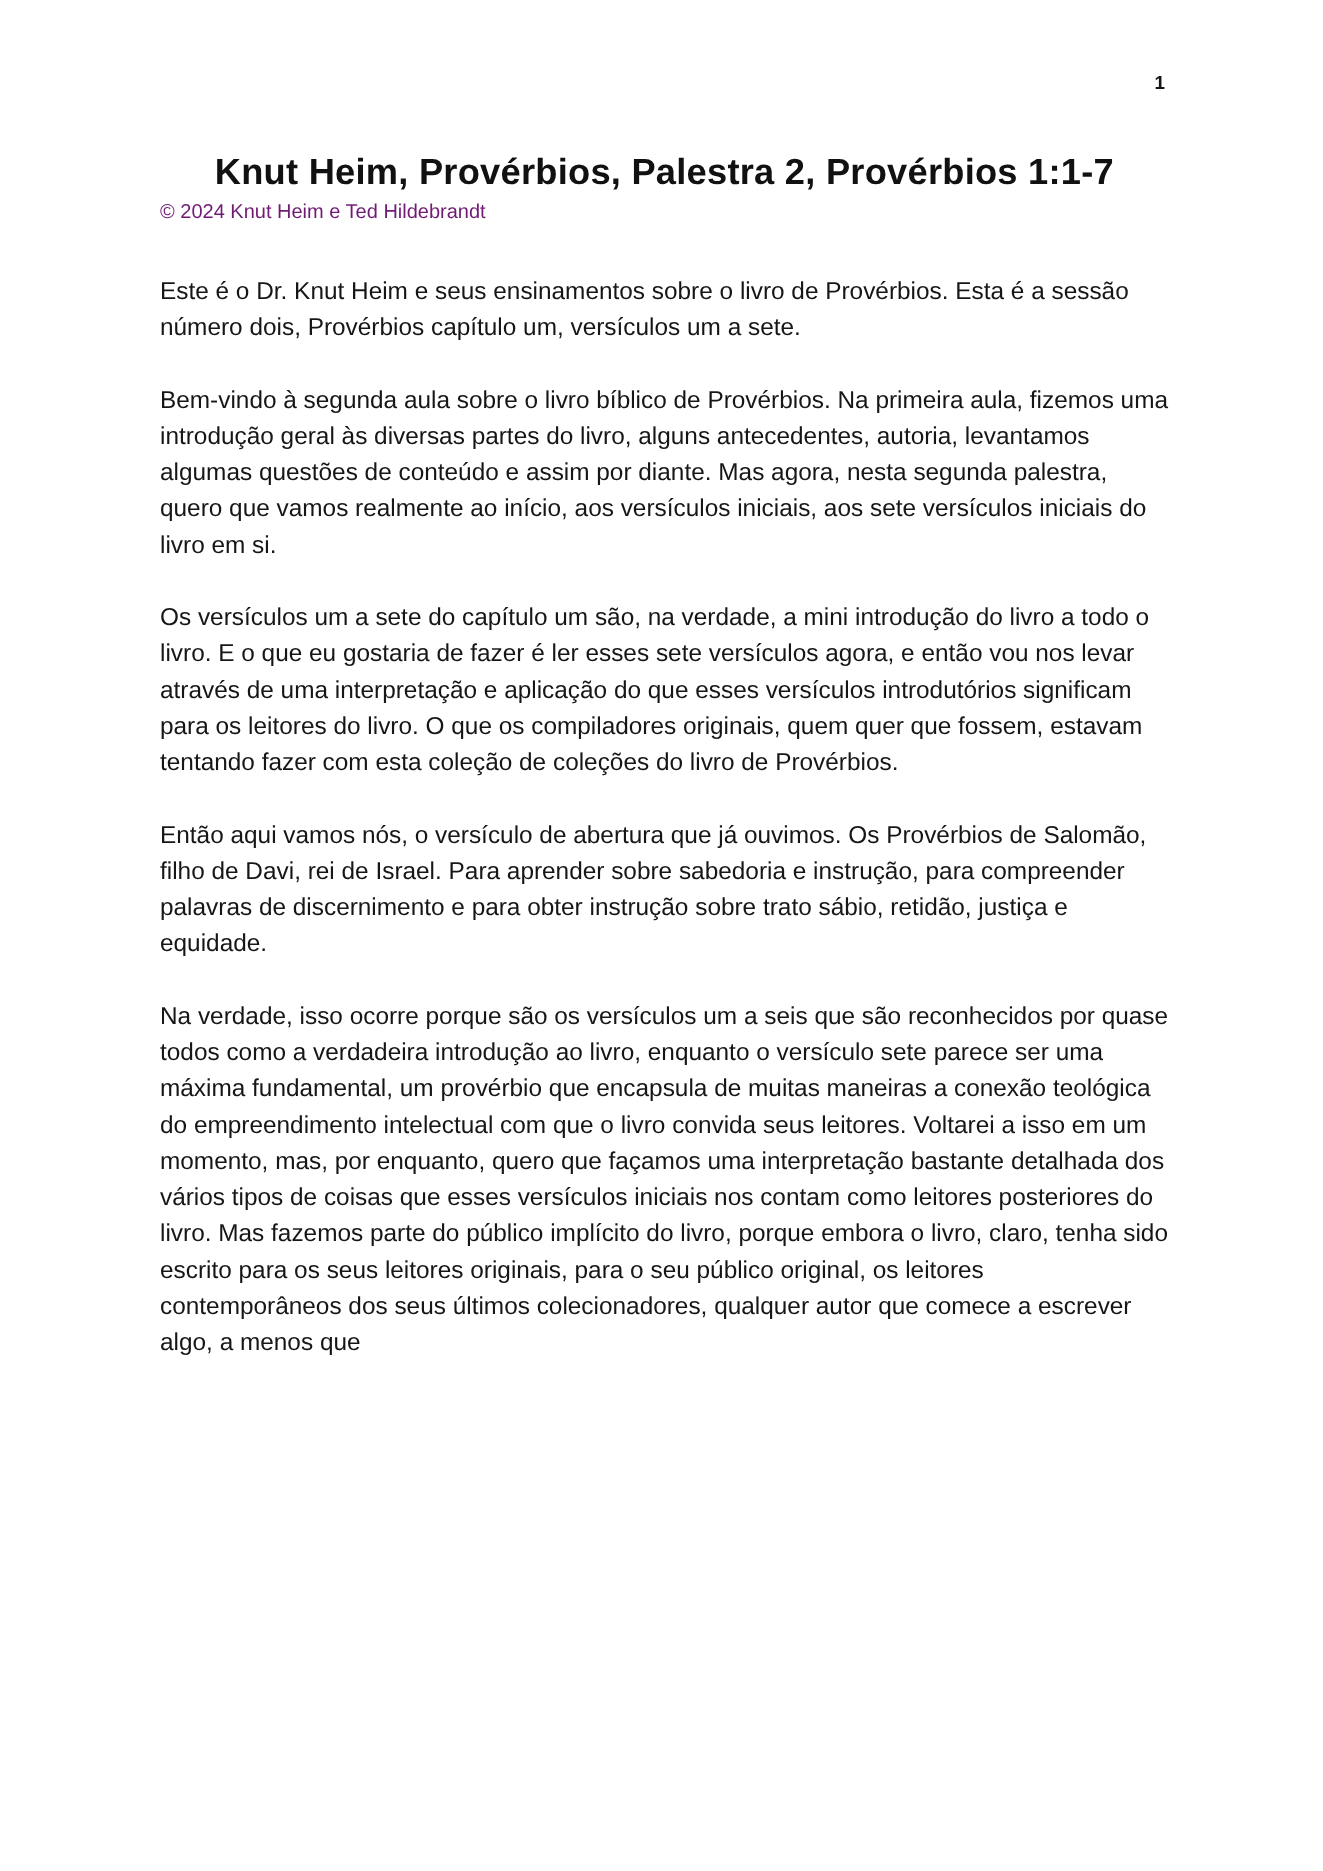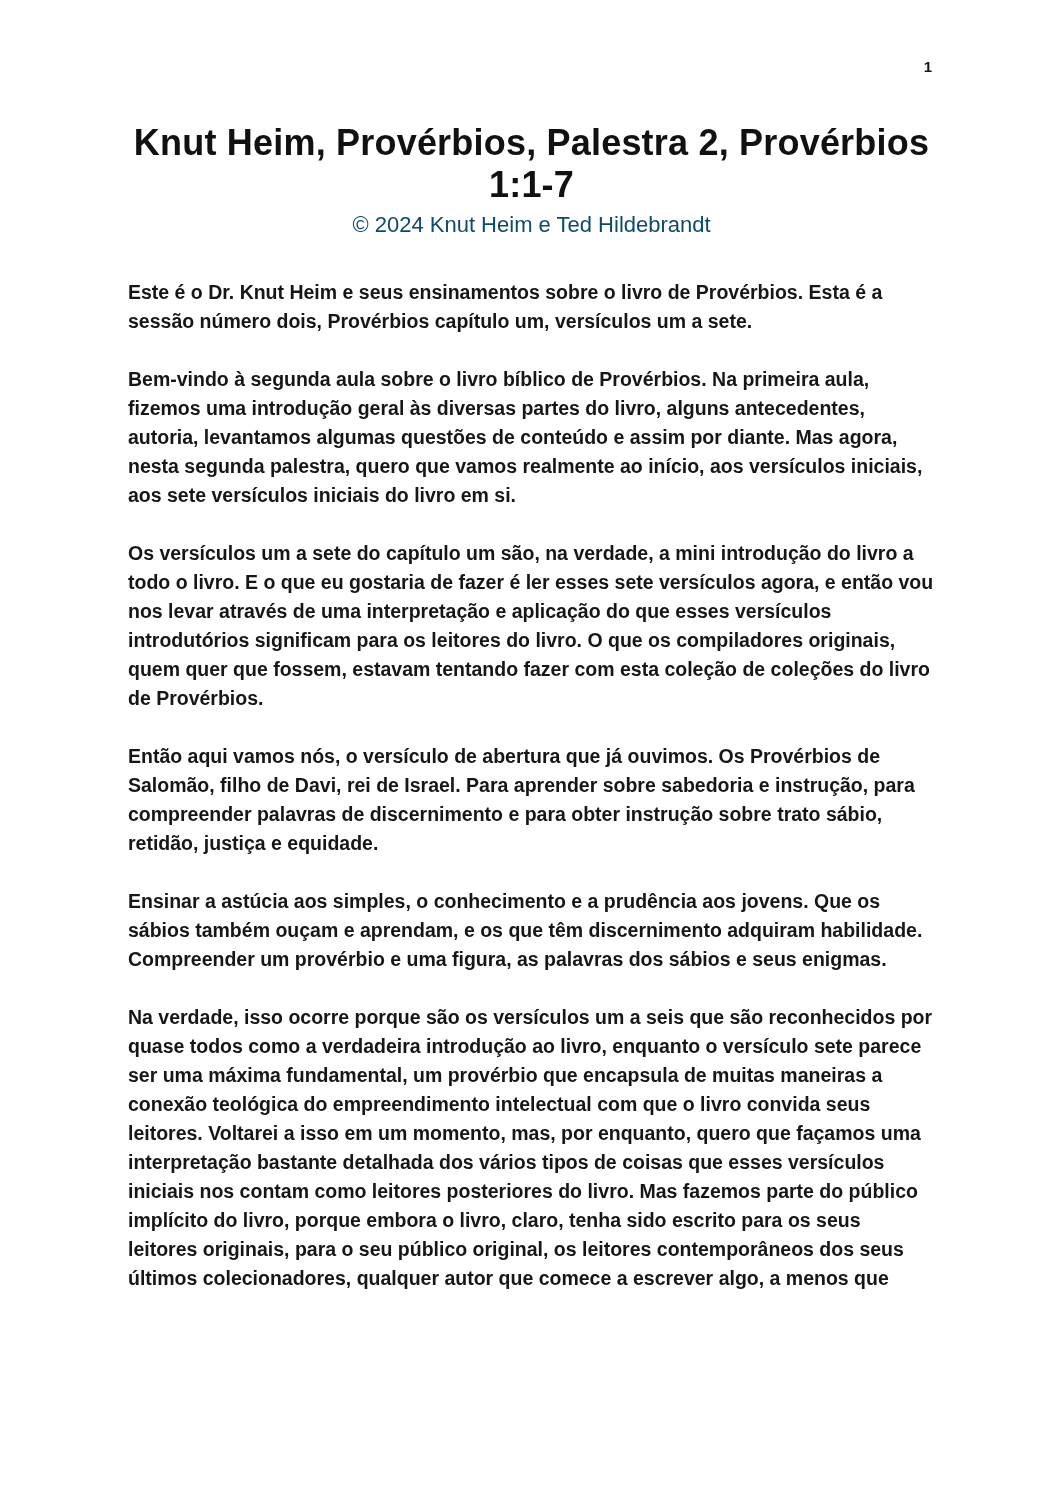--- a/index.html
+++ b/index.html
@@ -24,53 +24,50 @@
     position: absolute;
     top: 58px;
     right: 126px;
     font-size: 15px;
     font-weight: bold;
     color: #161616;
   }
   .doc-title {
     margin: 66px 0 6px 0;
     text-align: center;
-    font-size: 36px;
+    font-size: 29px;
     font-weight: bold;
     letter-spacing: 0.2px;
     color: #111111;
   }
   .doc-subtitle {
-    text-align: center;
-    font-size: 22px;
+    font-size: 16px;
     margin: 0 0 40px 0;
-    color: #0c4a6e;
+    color: #701a75;
   }
   .body-text p {
     font-size: 19.5px;
     line-height: 29px;
     margin: 0 0 29px 0;
     text-align: left;
     color: #161616;
-    font-weight: bold;
   }
 </style>
 </head>
 <body>
 
 <div class="page">
 
   <div class="page-number">1</div>
 
   <h1 class="doc-title">Knut Heim, Provérbios, Palestra 2, Provérbios 1:1-7</h1>
 
   <div class="doc-subtitle">© 2024 Knut Heim e Ted Hildebrandt</div>
 
   <div class="body-text">
     <p>Este é o Dr. Knut Heim e seus ensinamentos sobre o livro de Provérbios. Esta é a sessão número dois, Provérbios capítulo um, versículos um a sete.</p>
     <p>Bem-vindo à segunda aula sobre o livro bíblico de Provérbios. Na primeira aula, fizemos uma introdução geral às diversas partes do livro, alguns antecedentes, autoria, levantamos algumas questões de conteúdo e assim por diante. Mas agora, nesta segunda palestra, quero que vamos realmente ao início, aos versículos iniciais, aos sete versículos iniciais do livro em si.</p>
     <p>Os versículos um a sete do capítulo um são, na verdade, a mini introdução do livro a todo o livro. E o que eu gostaria de fazer é ler esses sete versículos agora, e então vou nos levar através de uma interpretação e aplicação do que esses versículos introdutórios significam para os leitores do livro. O que os compiladores originais, quem quer que fossem, estavam tentando fazer com esta coleção de coleções do livro de Provérbios.</p>
     <p>Então aqui vamos nós, o versículo de abertura que já ouvimos. Os Provérbios de Salomão, filho de Davi, rei de Israel. Para aprender sobre sabedoria e instrução, para compreender palavras de discernimento e para obter instrução sobre trato sábio, retidão, justiça e equidade.</p>
-    <p>Ensinar a astúcia aos simples, o conhecimento e a prudência aos jovens. Que os sábios também ouçam e aprendam, e os que têm discernimento adquiram habilidade. Compreender um provérbio e uma figura, as palavras dos sábios e seus enigmas.</p>
     <p>Na verdade, isso ocorre porque são os versículos um a seis que são reconhecidos por quase todos como a verdadeira introdução ao livro, enquanto o versículo sete parece ser uma máxima fundamental, um provérbio que encapsula de muitas maneiras a conexão teológica do empreendimento intelectual com que o livro convida seus leitores. Voltarei a isso em um momento, mas, por enquanto, quero que façamos uma interpretação bastante detalhada dos vários tipos de coisas que esses versículos iniciais nos contam como leitores posteriores do livro. Mas fazemos parte do público implícito do livro, porque embora o livro, claro, tenha sido escrito para os seus leitores originais, para o seu público original, os leitores contemporâneos dos seus últimos colecionadores, qualquer autor que comece a escrever algo, a menos que</p>
   </div>
 
 </div>
 
 </body></html>

